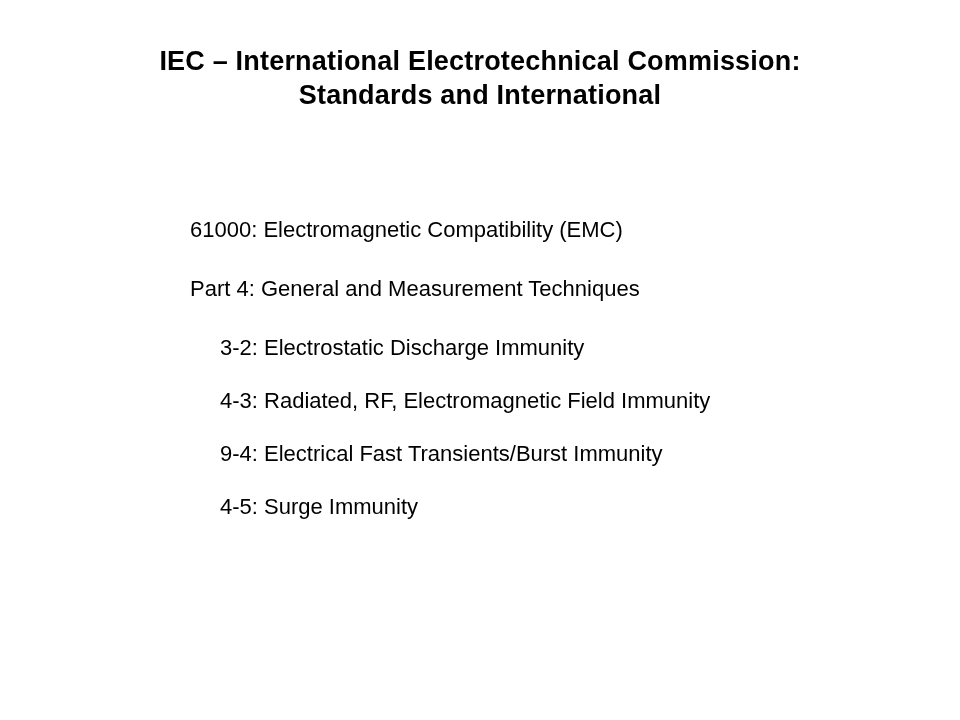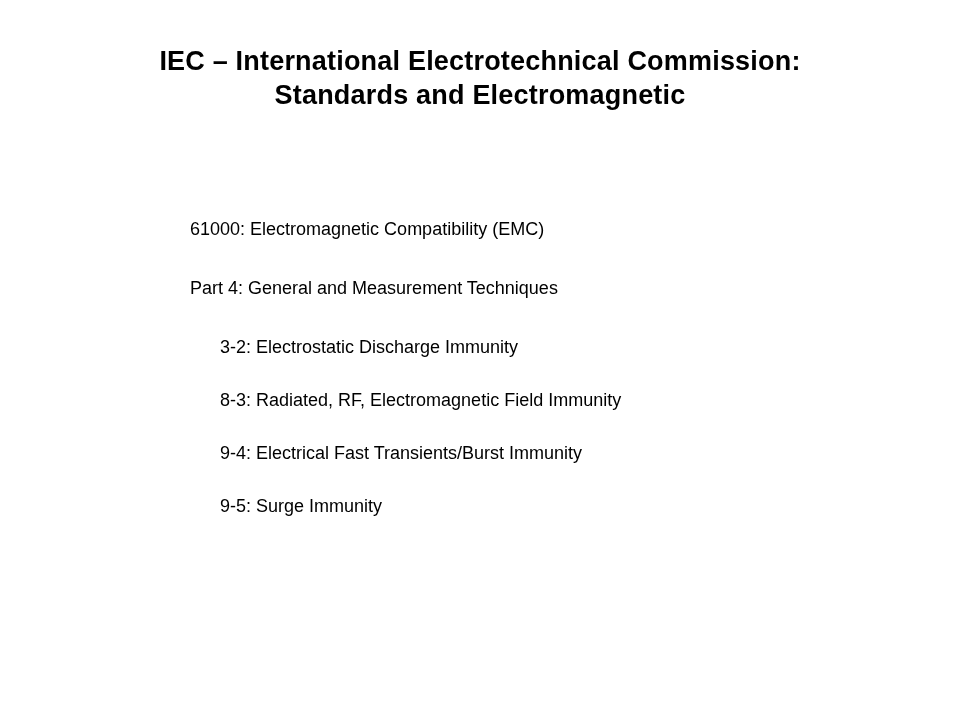--- a/index.html
+++ b/index.html
@@ -25,46 +25,46 @@
     font-weight: bold;
     font-size: 27px;
     line-height: 34px;
     letter-spacing: 0.2px;
   }
   .slide-body {
     position: absolute;
     top: 218px;
     left: 190px;
     right: 40px;
-    font-size: 18px;
+    font-size: 22px;
   }
   .body-line {
     white-space: nowrap;
     line-height: 23px;
   }
   .body-line.main {
     margin-bottom: 36px;
   }
   .body-line.sub {
     padding-left: 30px;
     margin-bottom: 30px;
   }
 </style>
 </head>
 <body>
 
 <div class="slide">
 
   <div class="slide-title">
     <div>IEC – International Electrotechnical Commission:</div>
-    <div>Standards and Electromagnetic</div>
+    <div>Standards and International</div>
   </div>
 
   <div class="slide-body">
     <div class="body-line main">61000: Electromagnetic Compatibility (EMC)</div>
     <div class="body-line main">Part 4: General and Measurement Techniques</div>
     <div class="body-line sub">3-2: Electrostatic Discharge Immunity</div>
-    <div class="body-line sub">8-3: Radiated, RF, Electromagnetic Field Immunity</div>
+    <div class="body-line sub">4-3: Radiated, RF, Electromagnetic Field Immunity</div>
     <div class="body-line sub">9-4: Electrical Fast Transients/Burst Immunity</div>
-    <div class="body-line sub">9-5: Surge Immunity</div>
+    <div class="body-line sub">4-5: Surge Immunity</div>
   </div>
 
 </div>
 
 </body></html>

